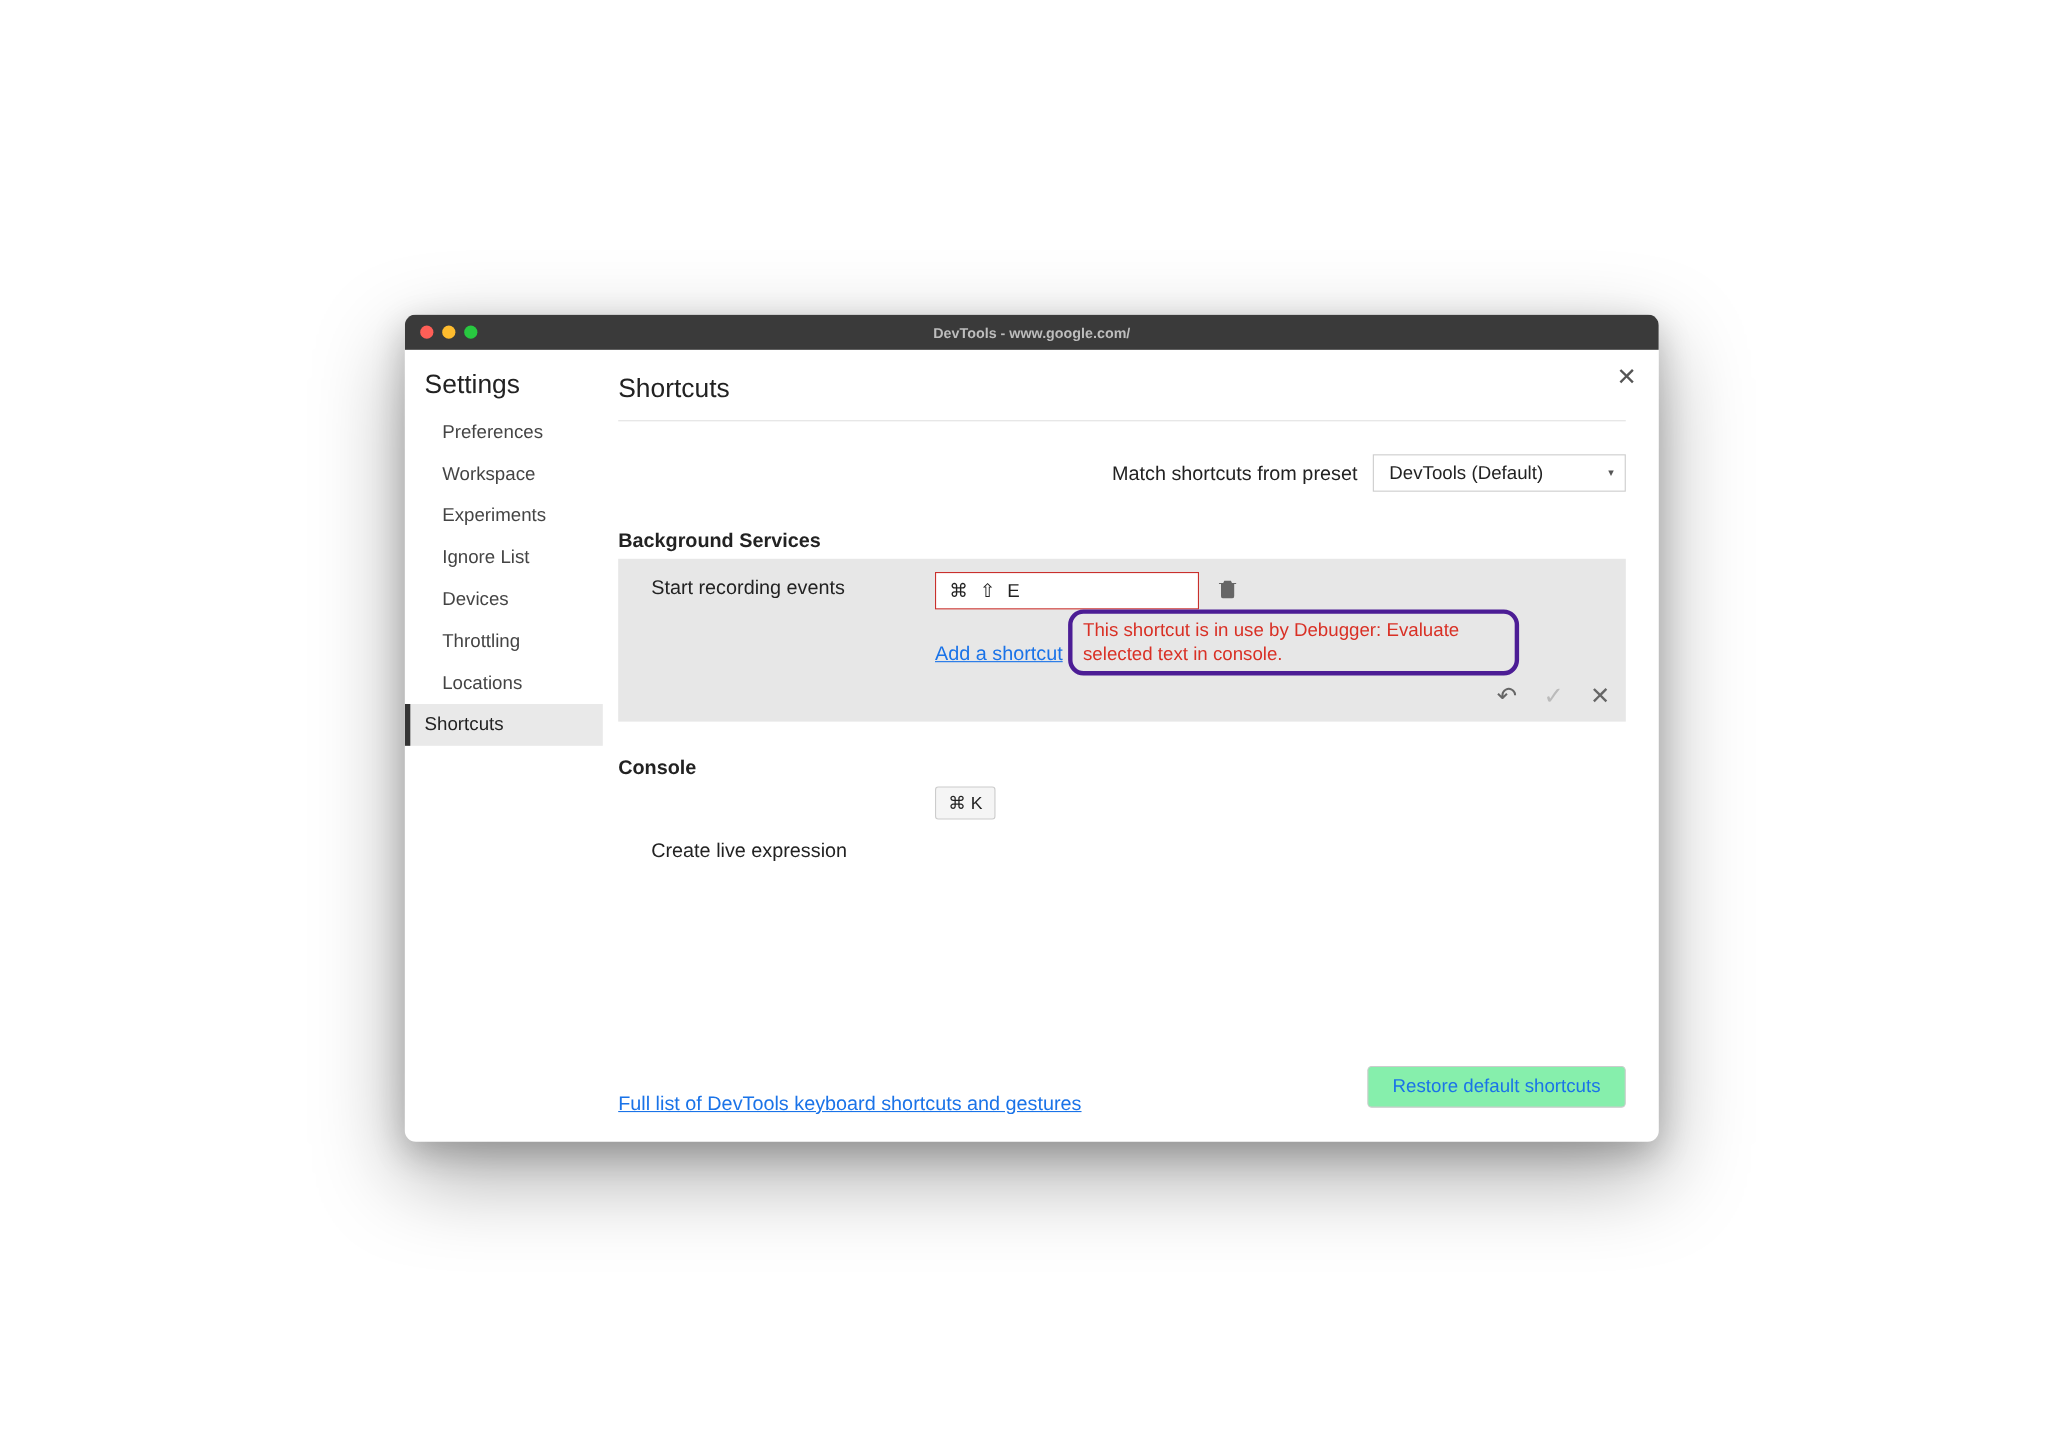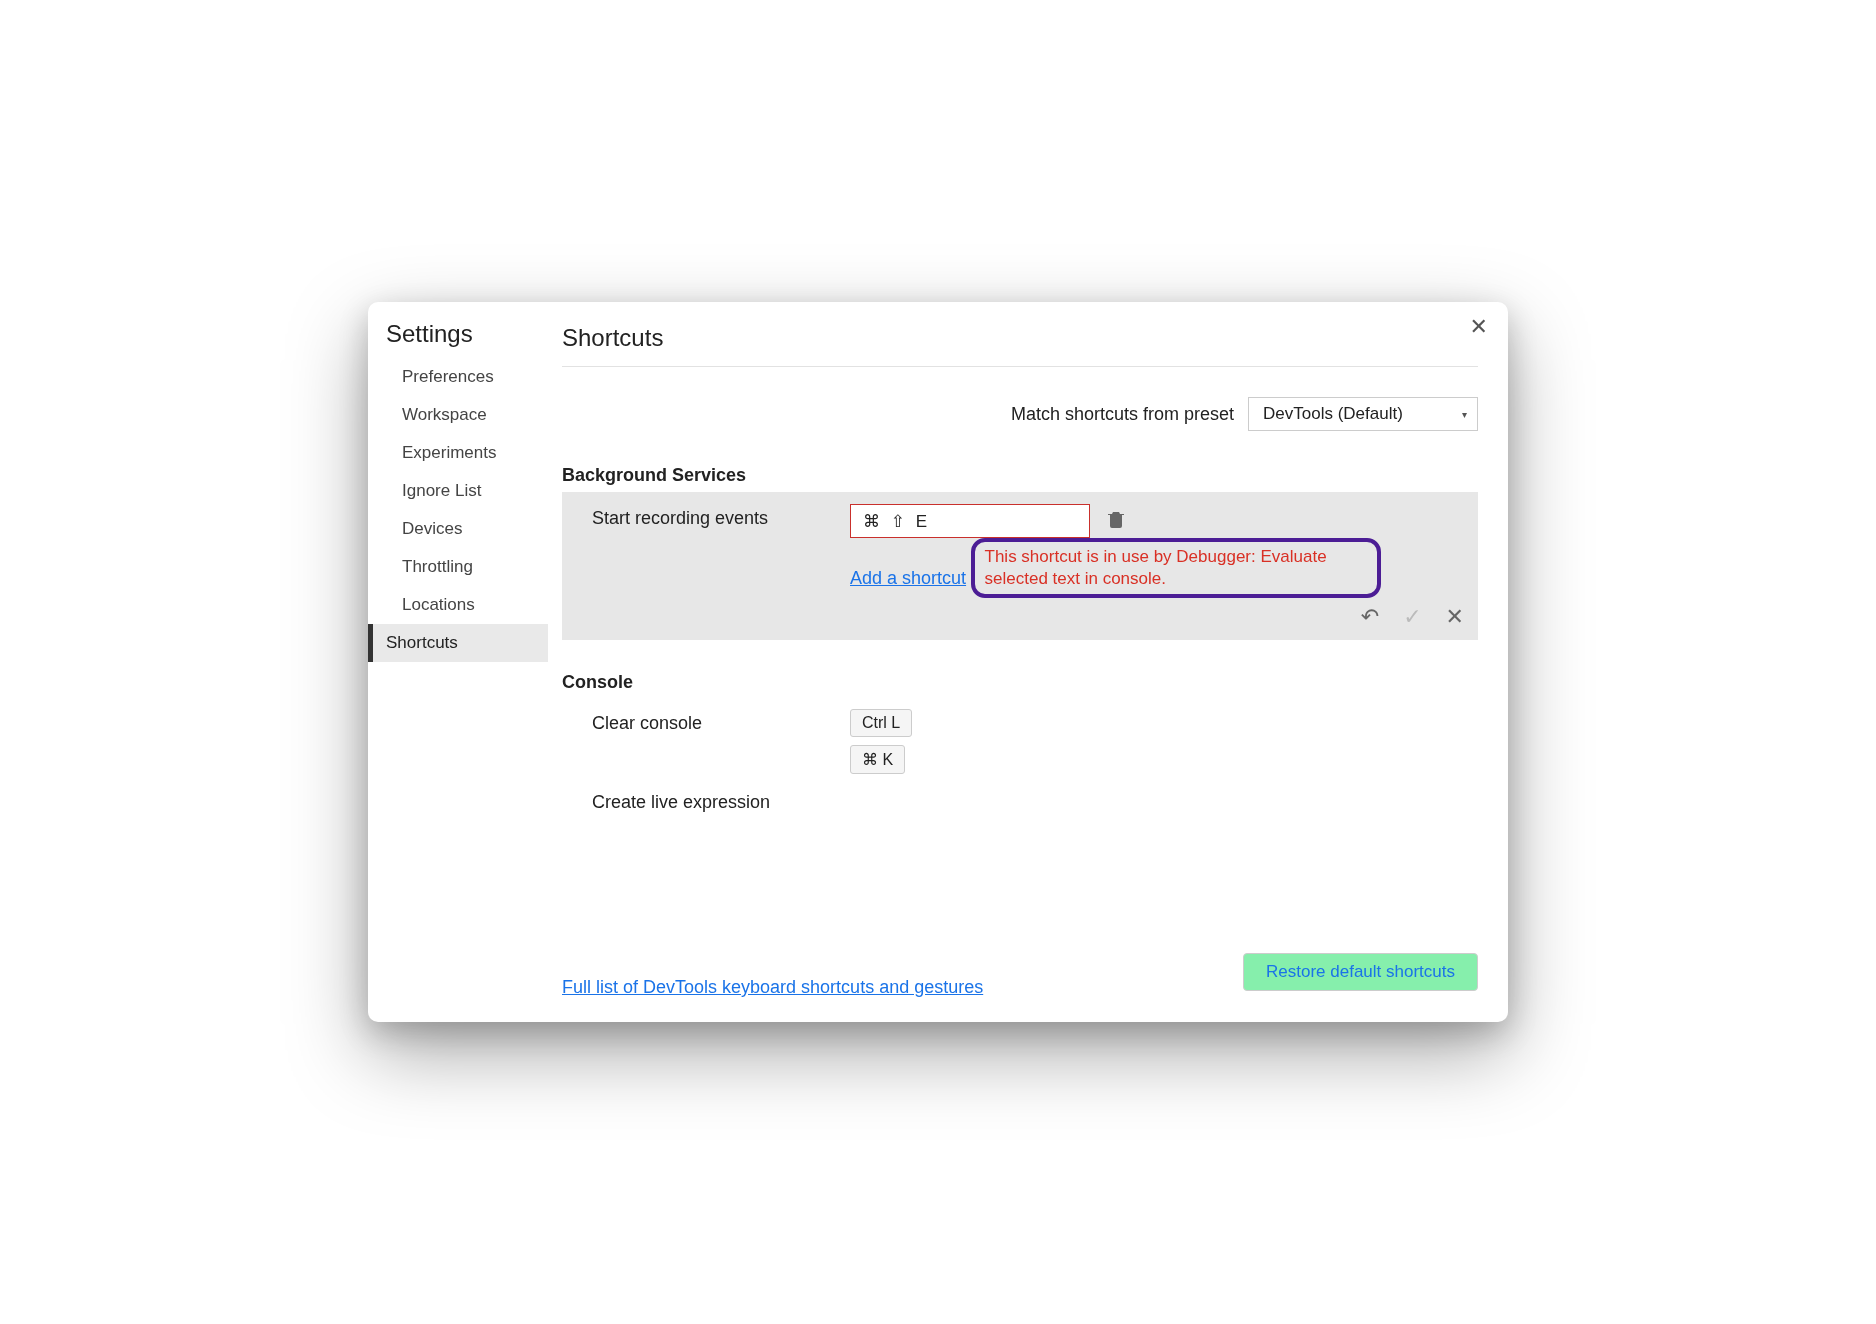--- a/index.html
+++ b/index.html
@@ -310,20 +310,28 @@
     
     .sec-console {
       margin-top: 14px;
     }
   </style>
 </head>
 <body>
 
 <div class="window">
 
+  <div class="titlebar">
+    <div class="traffic-lights">
+      <div class="traffic-light tl-close"></div>
+      <div class="traffic-light tl-min"></div>
+      <div class="traffic-light tl-max"></div>
+    </div>
+    <div class="window-title">DevTools - www.google.com/</div>
+  </div>
 
   <div class="content">
 
     <div class="close-panel">✕</div>
 
     <div class="sidebar">
       <div class="sidebar-title">Settings</div>
       <div class="sidebar-item">Preferences</div>
       <div class="sidebar-item">Workspace</div>
       <div class="sidebar-item">Experiments</div>
@@ -369,24 +377,20 @@
           <div class="edit-actions">
             <span class="edit-icon">↶</span>
             <span class="edit-icon disabled">✓</span>
             <span class="edit-icon">✕</span>
           </div>
         </div>
       </div>
 
       <div class="section-heading sec-console">Console</div>
 
-      <div class="simple-row">
-        <div class="simple-label">Clear console</div>
-        <span class="key-badge">Ctrl L</span>
-      </div>
       <div class="badge-row">
         <span class="key-badge">⌘ K</span>
       </div>
 
 
       <div class="simple-row">
         <div class="simple-label">Create live expression</div>
       </div>
 
       <div class="footer-row">

